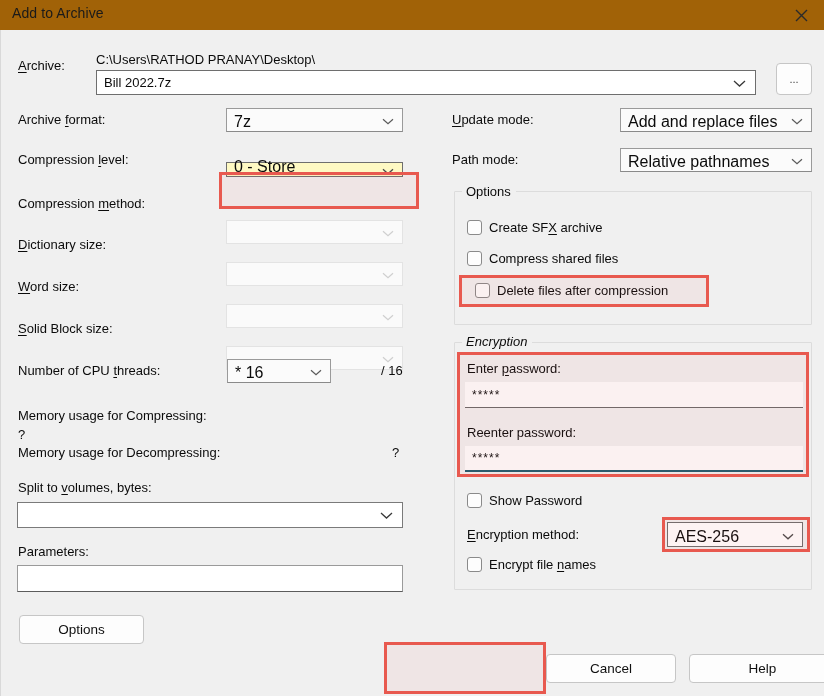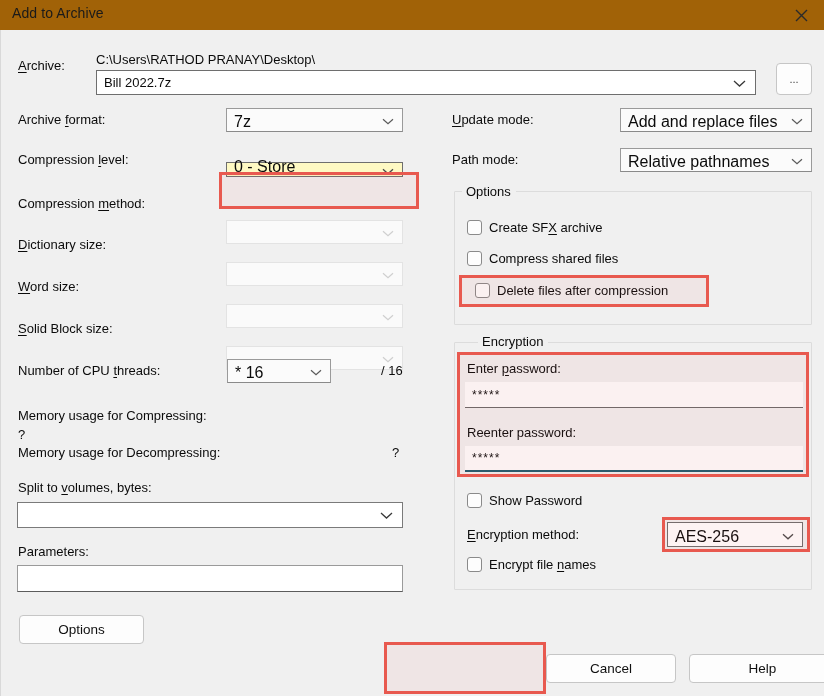--- a/index.html
+++ b/index.html
@@ -365,21 +365,21 @@
     <div class="cbrow" style="left:466px; top:221px;">
       <span class="cbox"></span>
       <span class="cblabel">Compress shared files</span>
     </div>
     <div class="cbrow" style="left:466px; top:253px;padding-left:8px;">
       <span class="cbox"></span>
       <span class="cblabel">Delete files after compression</span>
     </div>
 
     <div class="group" style="left:453px; top:312px; width:358px; height:248px;"></div>
-    <div class="group-title" style="left:477px; top:304px;">Encryption</div>
+    <div class="group-title" style="left:461px; top:304px;font-style:italic;">Encryption</div>
 
     <div class="lbl" style="left:466px; top:331px;">Enter <span class="u">p</span>assword:</div>
     <div class="pwinput" style="left:464px; top:352px; width:338px; height:26px;">*****</div>
 
     <div class="lbl" style="left:466px; top:395px;">Reenter password:</div>
     <div class="pwinput focused" style="left:464px; top:416px; width:338px; height:26px;">*****</div>
 
     <div class="cbrow" style="left:466px; top:463px;">
       <span class="cbox"></span>
       <span class="cblabel">Show Password</span>

